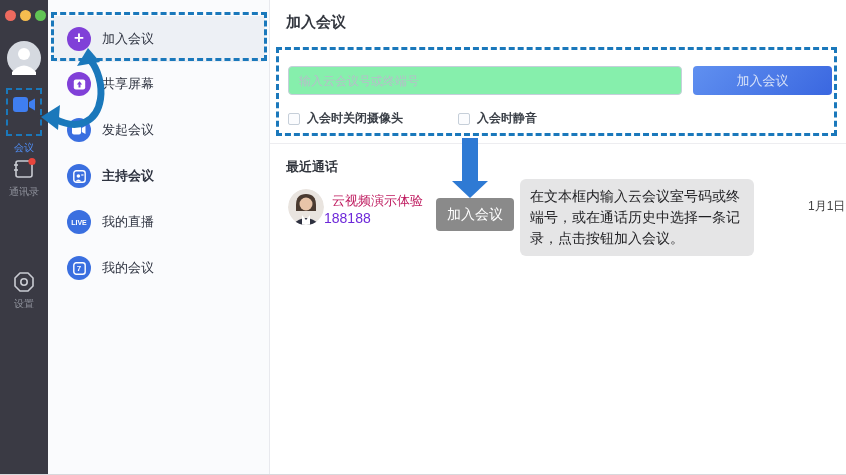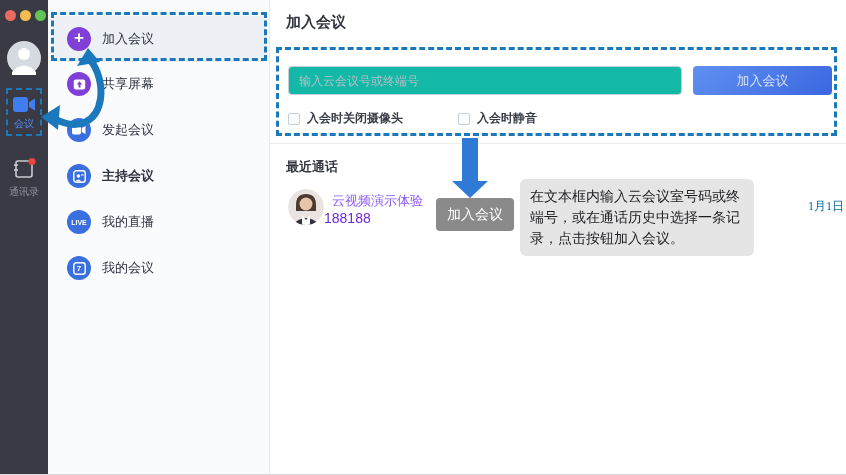--- a/index.html
+++ b/index.html
@@ -8,66 +8,66 @@
   #app {
     position:relative; width:846px; height:475px; overflow:hidden;
     background:#fff; border-bottom:1px solid #d8d8dc;
   }
   
   #dark-sidebar { position:absolute; left:0; top:0; width:48px; height:475px;
     background:var(--c-sidebar-dark,#3a3a44); }
   .traffic { position:absolute; top:10px; width:11px; height:11px; border-radius:50%; }
   .dk-item { position:absolute; width:48px; text-align:center; }
   .dk-label { font-size:10px; color:#8f929c; display:block; }
-  .dk-label.active { color:#4f8bf0; }
+  .dk-label.active { color:#4f8bf0;margin-top:24px; }
   .dashed-box { position:absolute; border:2px dashed var(--c-annotation-blue,#1a78bb); pointer-events:none; }
   
   #menu-sidebar { position:absolute; left:48px; top:0; width:222px; height:475px;
     background:var(--c-sidebar-light,#fafbfd); border-right:1px solid #e8e9ee; }
   .menu-item { position:absolute; left:5px; width:212px; height:46px; display:flex; align-items:center; cursor:pointer; }
   .menu-item.selected { background:var(--c-selected-row,#edf0f5); border-radius:2px; }
   .mi-icon { width:24px; height:24px; border-radius:50%; margin-left:14px; flex:0 0 24px;
     display:flex; align-items:center; justify-content:center; }
   .mi-icon.purple { background:var(--c-purple,#8040d8); }
   .mi-icon.blue { background:var(--c-accent-blue,#3a6fe0); }
   .mi-label { margin-left:11px; font-size:13px; color:#2e3340; }
   .mi-icon-text { color:#fff; font-weight:bold; }
   
   #main { position:absolute; left:270px; top:0; width:576px; height:475px; background:#fff; }
   #page-title { position:absolute; left:16px; top:13px; font-size:15px; font-weight:bold; color:#32363e; }
   #join-dashed { position:absolute; left:6px; top:47px; width:561px; height:89px;
     border:3px dashed var(--c-annotation-blue,#1a78bb); pointer-events:none; z-index:5; }
   #meeting-input { position:absolute; left:18px; top:66px; width:394px; height:29px;
     border:1.5px solid #c5cfda; border-radius:4px; padding:0 10px; font-size:12px; color:#333;
-    font-family:"Liberation Sans","DejaVu Sans",sans-serif; outline:none; background:#14b8a6; }
+    font-family:"Liberation Sans","DejaVu Sans",sans-serif; outline:none; background:#86efac; }
   #meeting-input::placeholder { color:#b6bec9; }
   #join-button { position:absolute; left:423px; top:66px; width:139px; height:29px; border:none;
     border-radius:4px; background:linear-gradient(135deg,var(--c-button-grad-start,#6090f0),var(--c-button-grad-end,#3a67e0));
     color:#d9e3f8; font-size:13px; cursor:pointer; font-family:"Liberation Sans","DejaVu Sans",sans-serif; }
   .cb-group { position:absolute; top:110px; display:flex; align-items:center; cursor:pointer; }
   .checkbox { width:12px; height:12px; border:1px solid #c6cfd9; border-radius:2px; background:#fbfcfe; }
   .cb-label { margin-left:7px; font-size:12px; font-weight:bold; color:#3b4048; }
   #divider { position:absolute; left:0; top:143px; width:576px; height:1px; background:#ededf0; }
   
   #down-arrow-stem { position:absolute; left:192px; top:138px; width:16px; height:43px;
     background:var(--c-arrow-blue,#2e7ad4); z-index:6; }
   #down-arrow-head { position:absolute; left:182px; top:181px; width:0; height:0; z-index:6;
     border-left:18px solid transparent; border-right:18px solid transparent;
     border-top:17px solid var(--c-arrow-blue,#2e7ad4); }
   #recent-title { position:absolute; left:16px; top:158px; font-size:13px; font-weight:bold; color:#32363e; }
   #recent-row { position:absolute; left:0; top:185px; width:576px; height:46px; cursor:pointer; }
   #recent-avatar { position:absolute; left:18px; top:4px; width:36px; height:36px; border-radius:50%; overflow:hidden; }
-  #recent-name { position:absolute; left:62px; top:7px; font-size:13px; color:#8b5cf6; }
+  #recent-name { position:absolute; left:62px; top:7px; font-size:13px; color:#be185d; }
   #recent-number { position:absolute; left:54px; top:25px; font-size:14px; color:#6d28d9; }
   #recent-join-button { position:absolute; left:166px; top:13px; width:78px; height:33px;
     background:var(--c-gray-button,#8a8a8a); border:none; border-radius:4px; color:#fff; font-size:14px;
     cursor:pointer; font-family:"Liberation Sans","DejaVu Sans",sans-serif; }
   #tooltip { position:absolute; left:250px; top:-6px; width:234px; background:var(--c-tooltip-bg,#e5e5e6);
     border-radius:6px; padding:7px 10px; font-size:14px; line-height:21px; color:#1f1f22; }
-  #recent-date { position:absolute; left:538px; top:13px; font-size:12px; color:#0369a1;font-family:Liberation Serif, serif; }
+  #recent-date { position:absolute; left:538px; top:13px; font-size:12px; color:#404040; }
   
   #curved-arrow { position:absolute; left:28px; top:42px; z-index:50; pointer-events:none; }
   svg { display:block; }
 </style>
 </head>
 <body>
 
 <div id="app">
 
   <div id="dark-sidebar">
@@ -96,20 +96,27 @@
       <svg width="24" height="24" viewBox="0 0 24 24" style="display:inline-block">
         <rect x="4" y="4" width="16" height="16" rx="2" fill="none" stroke="#c9cbd2" stroke-width="1.6"></rect>
         <line x1="2" y1="8" x2="6" y2="8" stroke="#c9cbd2" stroke-width="1.6"></line>
         <line x1="2" y1="13" x2="6" y2="13" stroke="#c9cbd2" stroke-width="1.6"></line>
         <circle cx="20" cy="4.5" r="3.6" fill="var(--c-badge-red,#e8453c)"></circle>
       </svg>
       <span class="dk-label">通讯录</span>
     </div>
 
 
+    <div class="dk-item" style="top:271px;">
+      <svg width="24" height="22" viewBox="0 0 24 22" style="display:inline-block">
+        <polygon points="8,2 16,2 21,7 21,15 16,20 8,20 3,15 3,7" fill="none" stroke="#c9cbd2" stroke-width="1.6" stroke-linejoin="round"></polygon>
+        <circle cx="12" cy="11" r="3.2" fill="none" stroke="#c9cbd2" stroke-width="1.6"></circle>
+      </svg>
+      <span class="dk-label">设置</span>
+    </div>
   </div>
 
   <div id="menu-sidebar">
 
     <div class="menu-item selected" style="top:16px;">
       <span class="mi-icon purple">
         <span class="mi-icon-text" style="font-size:17px; margin-top:-2px;">+</span>
       </span>
       <span class="mi-label">加入会议</span>
     </div>

